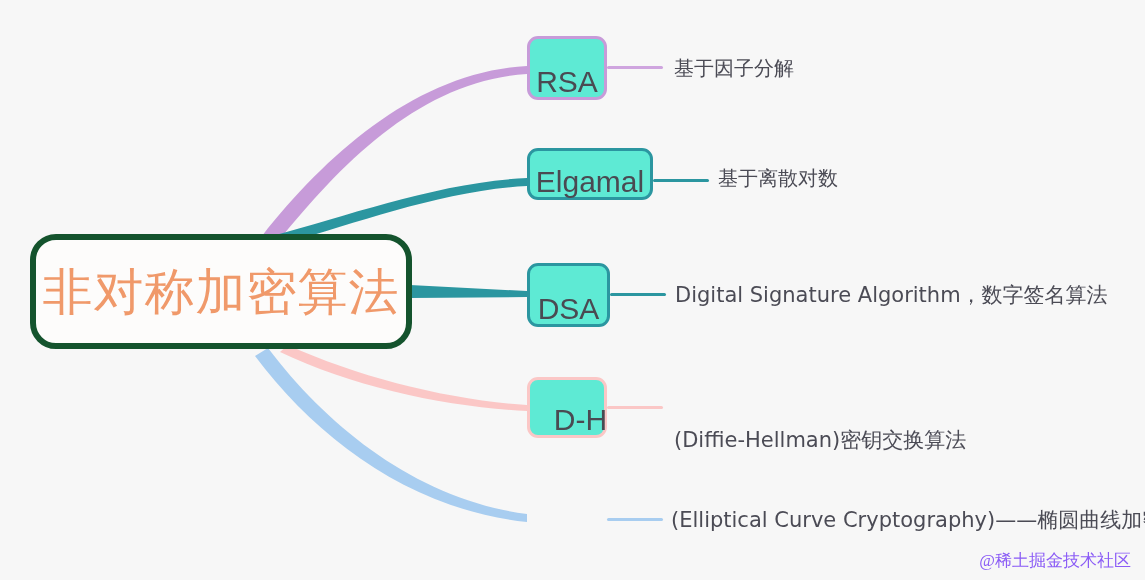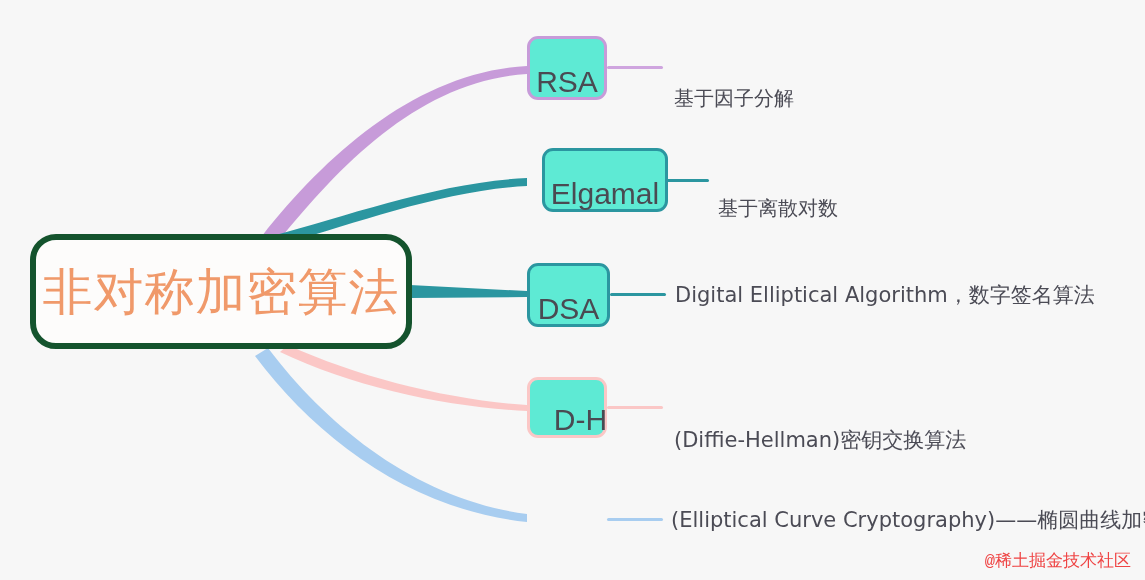--- a/index.html
+++ b/index.html
@@ -86,31 +86,30 @@
     position: absolute;
     font-size: 21px;
     line-height: 1.2;
     color: #4b4b55;
     white-space: nowrap;
     font-family: "DejaVu Sans", "Liberation Sans", sans-serif;
     z-index: 4;
   }
   .leaf-text.cjk-only {
     font-size: 20px;
-    margin-top: 30px;
   }
 
   
   .watermark {
     position: absolute;
     right: 14px;
     bottom: 8px;
     font-size: 17px;
-    color: #ef4444;
-    font-family: Liberation Mono, monospace;
+    color: #8b5cf6;
+    font-family: Liberation Serif, serif;
     white-space: nowrap;
     z-index: 2;
   }
 </style>
 </head>
 <body>
 
 <div id="canvas">
 
   <svg id="branch-layer" viewBox="0 0 1145 580" xmlns="http://www.w3.org/2000/svg">
@@ -129,31 +128,31 @@
   <div class="root-node">
     <span class="root-label">非对称加密算法</span>
   </div>
 
   <div class="child-node" style="left:527px; top:36px; width:80px; height:64px; border-color:#c79bd9;">
     <span class="child-label">RSA</span>
   </div>
   <div class="leaf-stub" style="left:607px; top:66px; width:56px; background:#cfa5df;"></div>
   <div class="leaf-text cjk-only" style="left:674px; top:56px;">基于因子分解</div>
 
-  <div class="child-node" style="left:542px; top:148px; width:126px; height:64px; border-color:#2b96a0;">
+  <div class="child-node" style="left:527px; top:148px; width:126px; height:52px; border-color:#2b96a0;">
     <span class="child-label">Elgamal</span>
   </div>
   <div class="leaf-stub" style="left:653px; top:179px; width:56px; background:#2b96a0;"></div>
   <div class="leaf-text cjk-only" style="left:718px; top:166px;">基于离散对数</div>
 
   <div class="child-node" style="left:527px; top:263px; width:83px; height:64px; border-color:#2b96a0;">
     <span class="child-label">DSA</span>
   </div>
   <div class="leaf-stub" style="left:610px; top:293px; width:56px; background:#2b96a0;"></div>
-  <div class="leaf-text" style="left:675px; top:283px;">Digital Elliptical Algorithm，数字签名算法</div>
+  <div class="leaf-text" style="left:675px; top:283px;">Digital Signature Algorithm，数字签名算法</div>
 
   <div class="child-node" style="left:527px; top:377px; width:80px; height:61px; border-color:#fbc7c6;padding-left:27px;">
     <span class="child-label">D-H</span>
   </div>
   <div class="leaf-stub" style="left:607px; top:406px; width:56px; background:#fbc7c6;"></div>
   <div class="leaf-text" style="left:674px; top:396px;margin-top:32px;">(Diffie-Hellman)密钥交换算法</div>
 
   <div class="leaf-stub" style="left:607px; top:518px; width:56px; background:#a8cdf0;"></div>
   <div class="leaf-text" style="left:671px; top:508px;">(Elliptical Curve Cryptography)——椭圆曲线加密</div>
 

